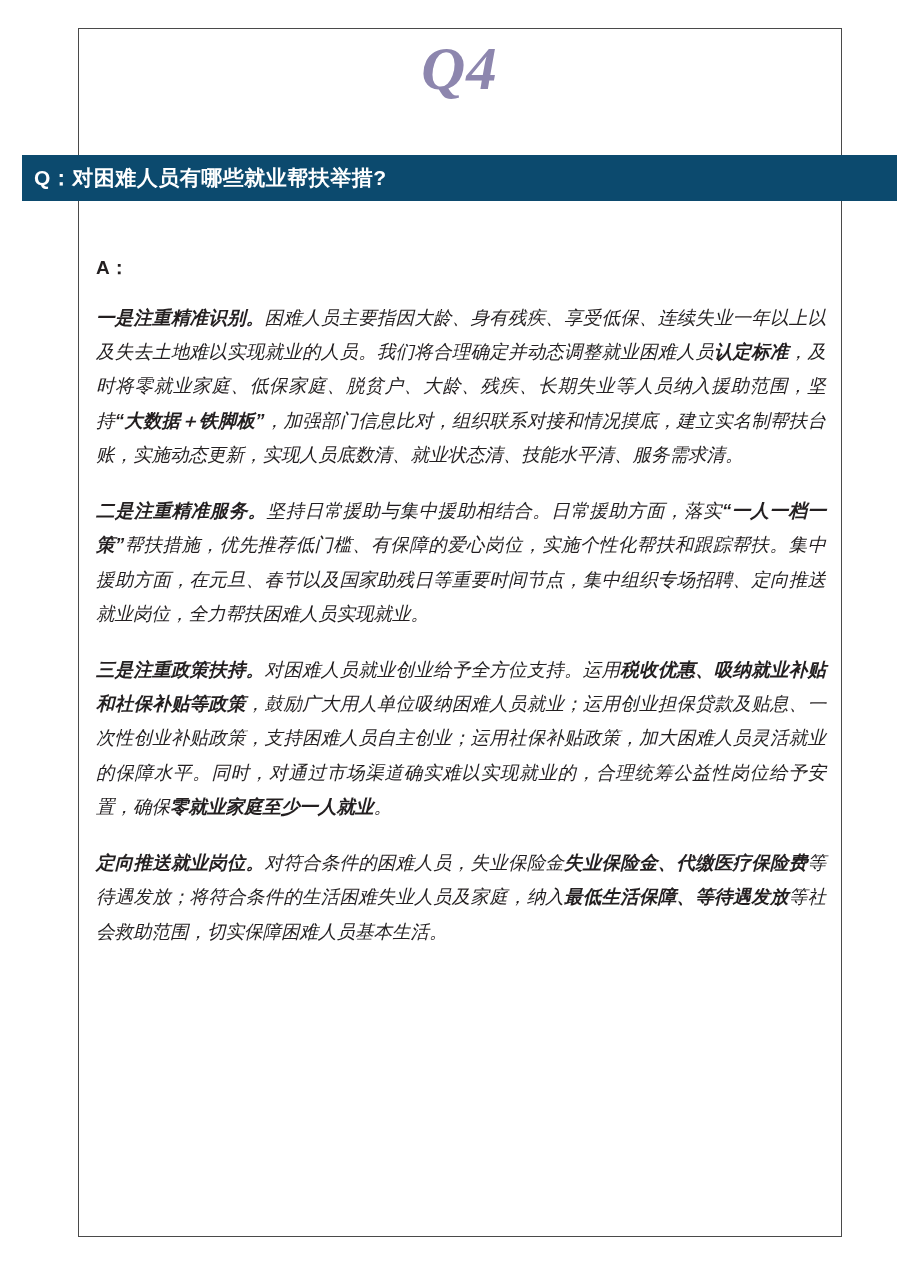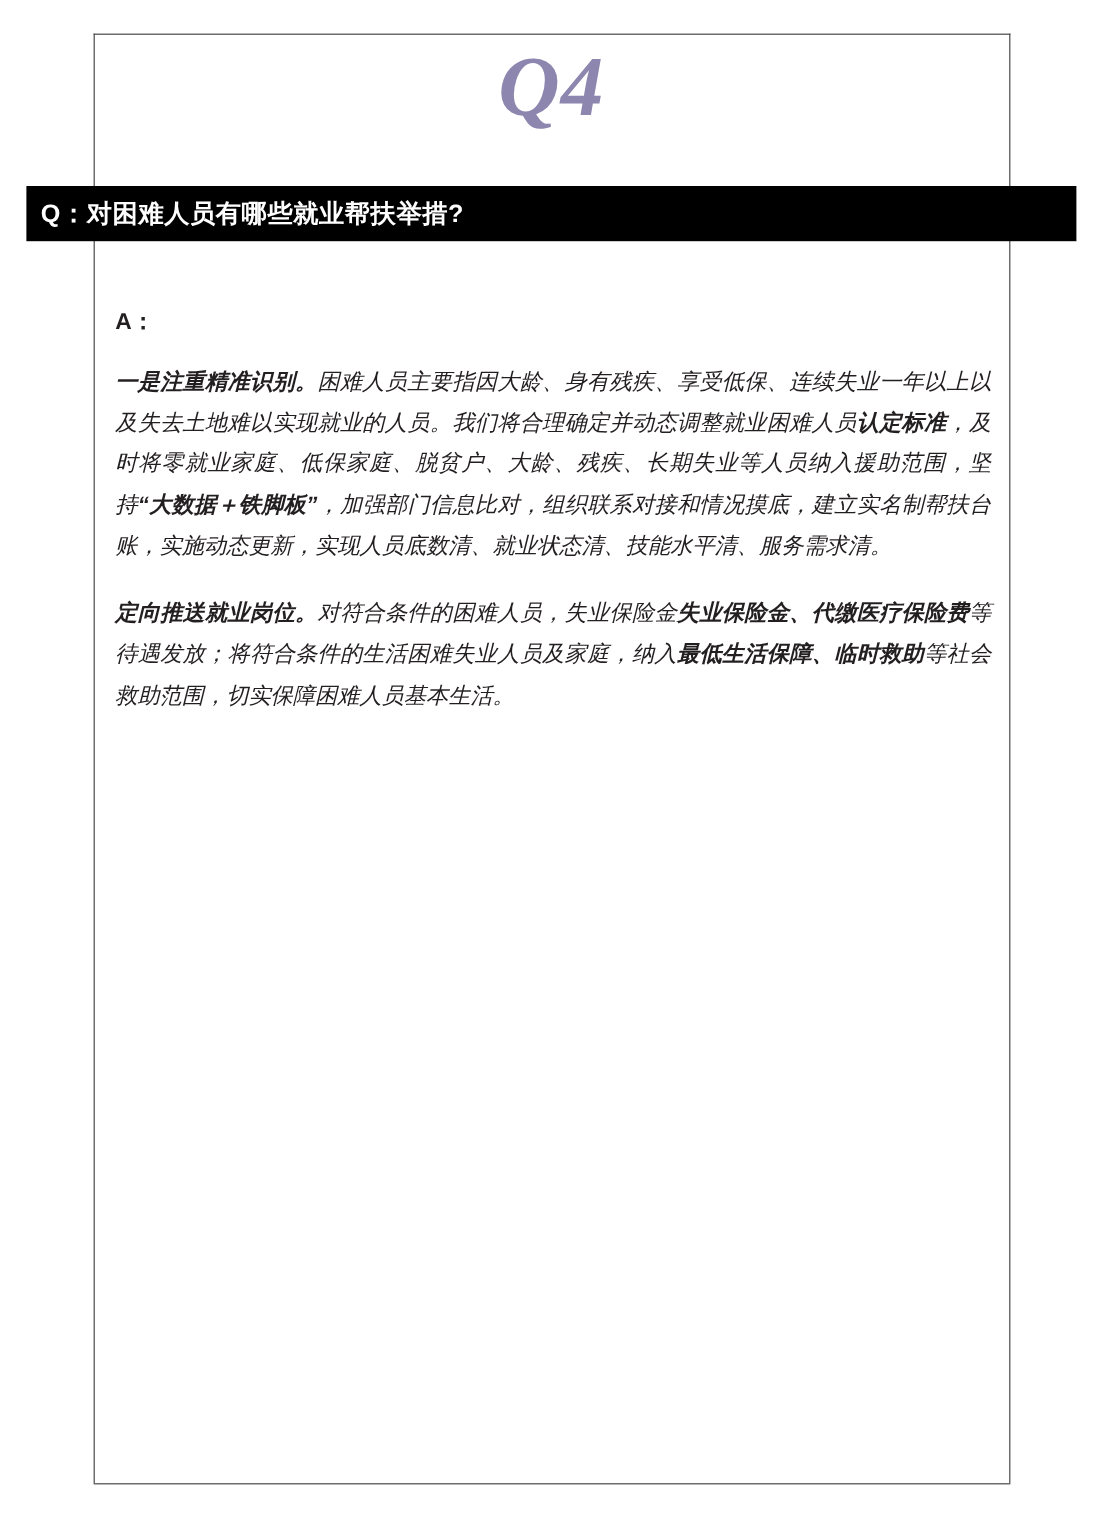--- a/index.html
+++ b/index.html
@@ -57,33 +57,33 @@
   }
   .qnum {
     position: absolute;
     left: 0;
     top: 38px;
     width: 919px;
     text-align: center;
     font-family: "Liberation Serif", "DejaVu Serif", serif;
     font-style: italic;
     font-weight: bold;
-    font-size: 71px;
+    font-size: 61px;
     letter-spacing: 1px;
     color: #8d86ae;
     line-height: 1;
     user-select: none;
   }
   .qbar {
     position: absolute;
     left: 22px;
     top: 155px;
     width: 875px;
     height: 46px;
-    background: #000000;
+    background: #0c4a6e;
     display: flex;
     align-items: center;
   }
   .qbar-text {
     color: #ffffff;
     font-size: 21px;
     font-weight: bold;
     margin-left: 12px;
     letter-spacing: 0.5px;
     white-space: nowrap;
@@ -129,17 +129,19 @@
   <div class="qnum">Q4</div>
 
   <div class="qbar">
     <span class="qbar-text">Q：对困难人员有哪些就业帮扶举措?</span>
   </div>
 
   <div class="body">
     <div class="alabel">A：</div>
     <div id="paragraphs">
         <p class="para"><span class="b">一是注重精准识别。</span><span>困难人员主要指因大龄、身有残疾、享受低保、连续失业一年以上以及失去土地难以实现就业的人员。我们将合理确定并动态调整就业困难人员</span><span class="b">认定标准</span><span>，及时将零就业家庭、低保家庭、脱贫户、大龄、残疾、长期失业等人员纳入援助范围，坚持</span><span class="b">“大数据＋铁脚板”</span><span>，加强部门信息比对，组织联系对接和情况摸底，建立实名制帮扶台账，实施动态更新，实现人员底数清、就业状态清、技能水平清、服务需求清。</span></p>
-        <p class="para"><span class="b">定向推送就业岗位。</span><span>对符合条件的困难人员，失业保险金</span><span class="b">失业保险金、代缴医疗保险费</span><span>等待遇发放；将符合条件的生活困难失业人员及家庭，纳入</span><span class="b">最低生活保障、临时救助</span><span>等社会救助范围，切实保障困难人员基本生活。</span></p>
+        <p class="para"><span class="b">二是注重精准服务。</span><span>坚持日常援助与集中援助相结合。日常援助方面，落实</span><span class="b">“一人一档一策”</span><span>帮扶措施，优先推荐低门槛、有保障的爱心岗位，实施个性化帮扶和跟踪帮扶。集中援助方面，在元旦、春节以及国家助残日等重要时间节点，集中组织专场招聘、定向推送就业岗位，全力帮扶困难人员实现就业。</span></p>
+        <p class="para"><span class="b">三是注重政策扶持。</span><span>对困难人员就业创业给予全方位支持。运用</span><span class="b">税收优惠、吸纳就业补贴和社保补贴等政策</span><span>，鼓励广大用人单位吸纳困难人员就业；运用创业担保贷款及贴息、一次性创业补贴政策，支持困难人员自主创业；运用社保补贴政策，加大困难人员灵活就业的保障水平。同时，对通过市场渠道确实难以实现就业的，合理统筹公益性岗位给予安置，确保</span><span class="b">零就业家庭至少一人就业</span><span>。</span></p>
+        <p class="para"><span class="b">定向推送就业岗位。</span><span>对符合条件的困难人员，失业保险金</span><span class="b">失业保险金、代缴医疗保险费</span><span>等待遇发放；将符合条件的生活困难失业人员及家庭，纳入</span><span class="b">最低生活保障、等待遇发放</span><span>等社会救助范围，切实保障困难人员基本生活。</span></p>
       </div>
   </div>
 
 </div>
 
 </body></html>

